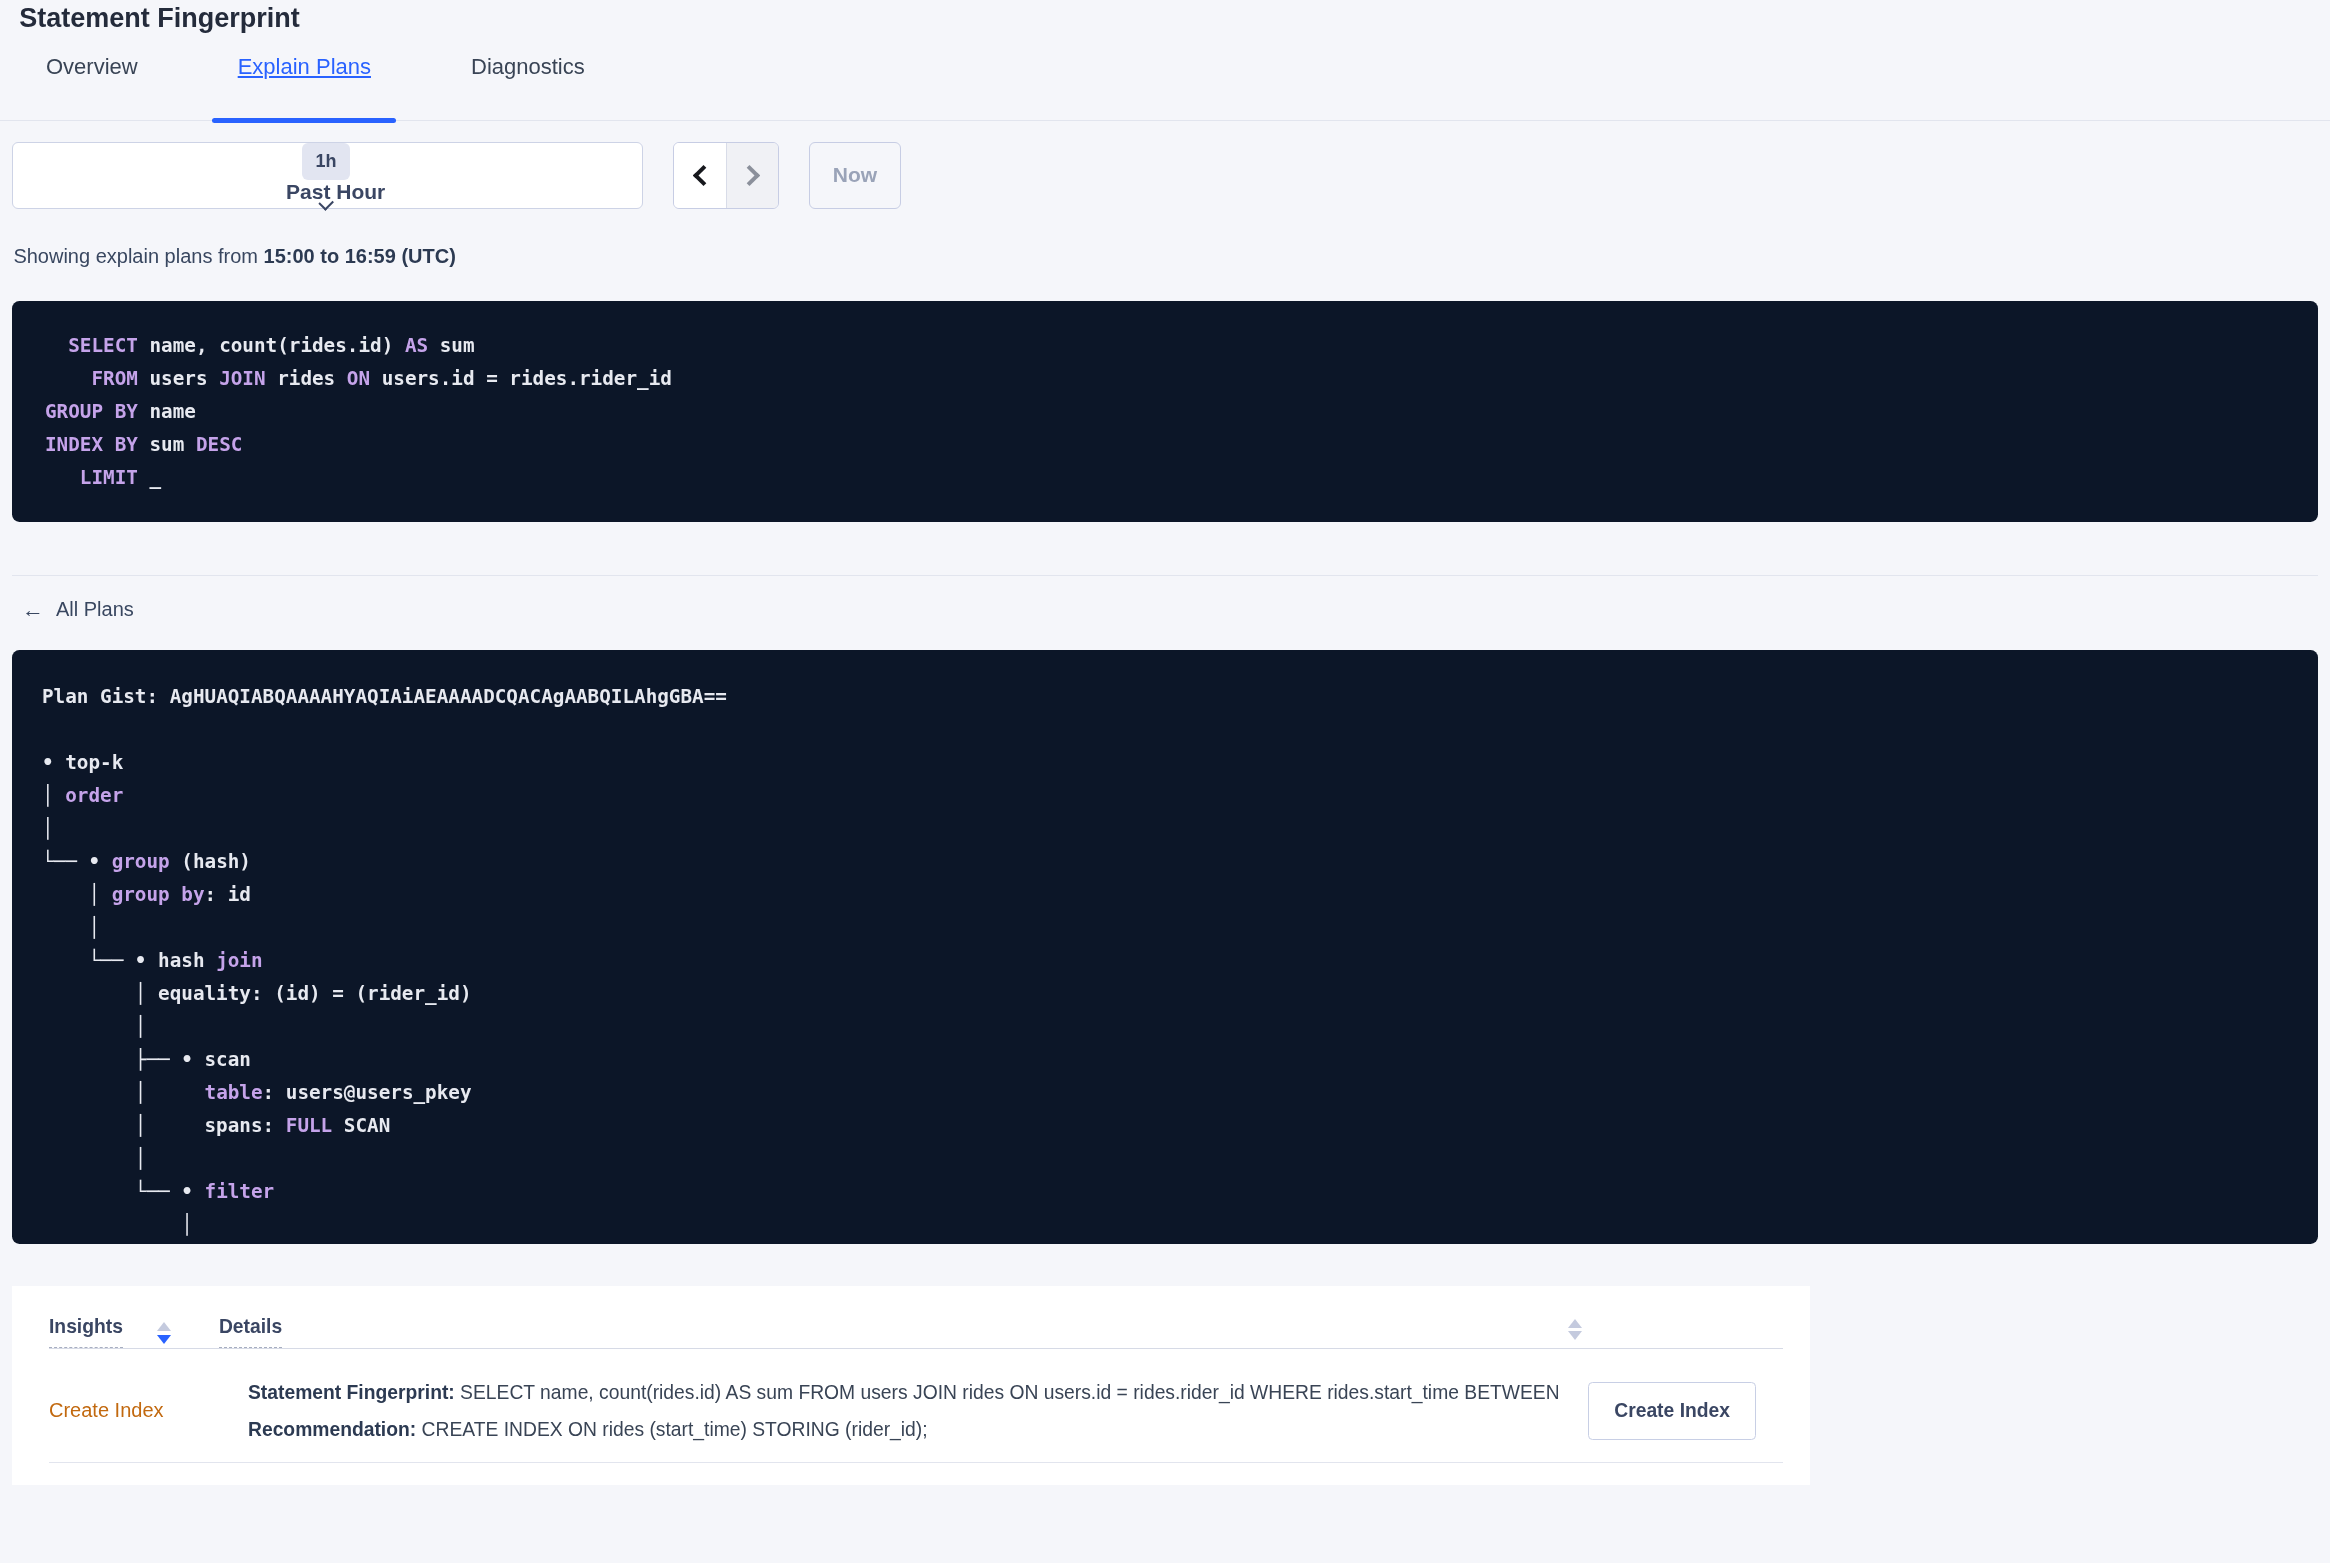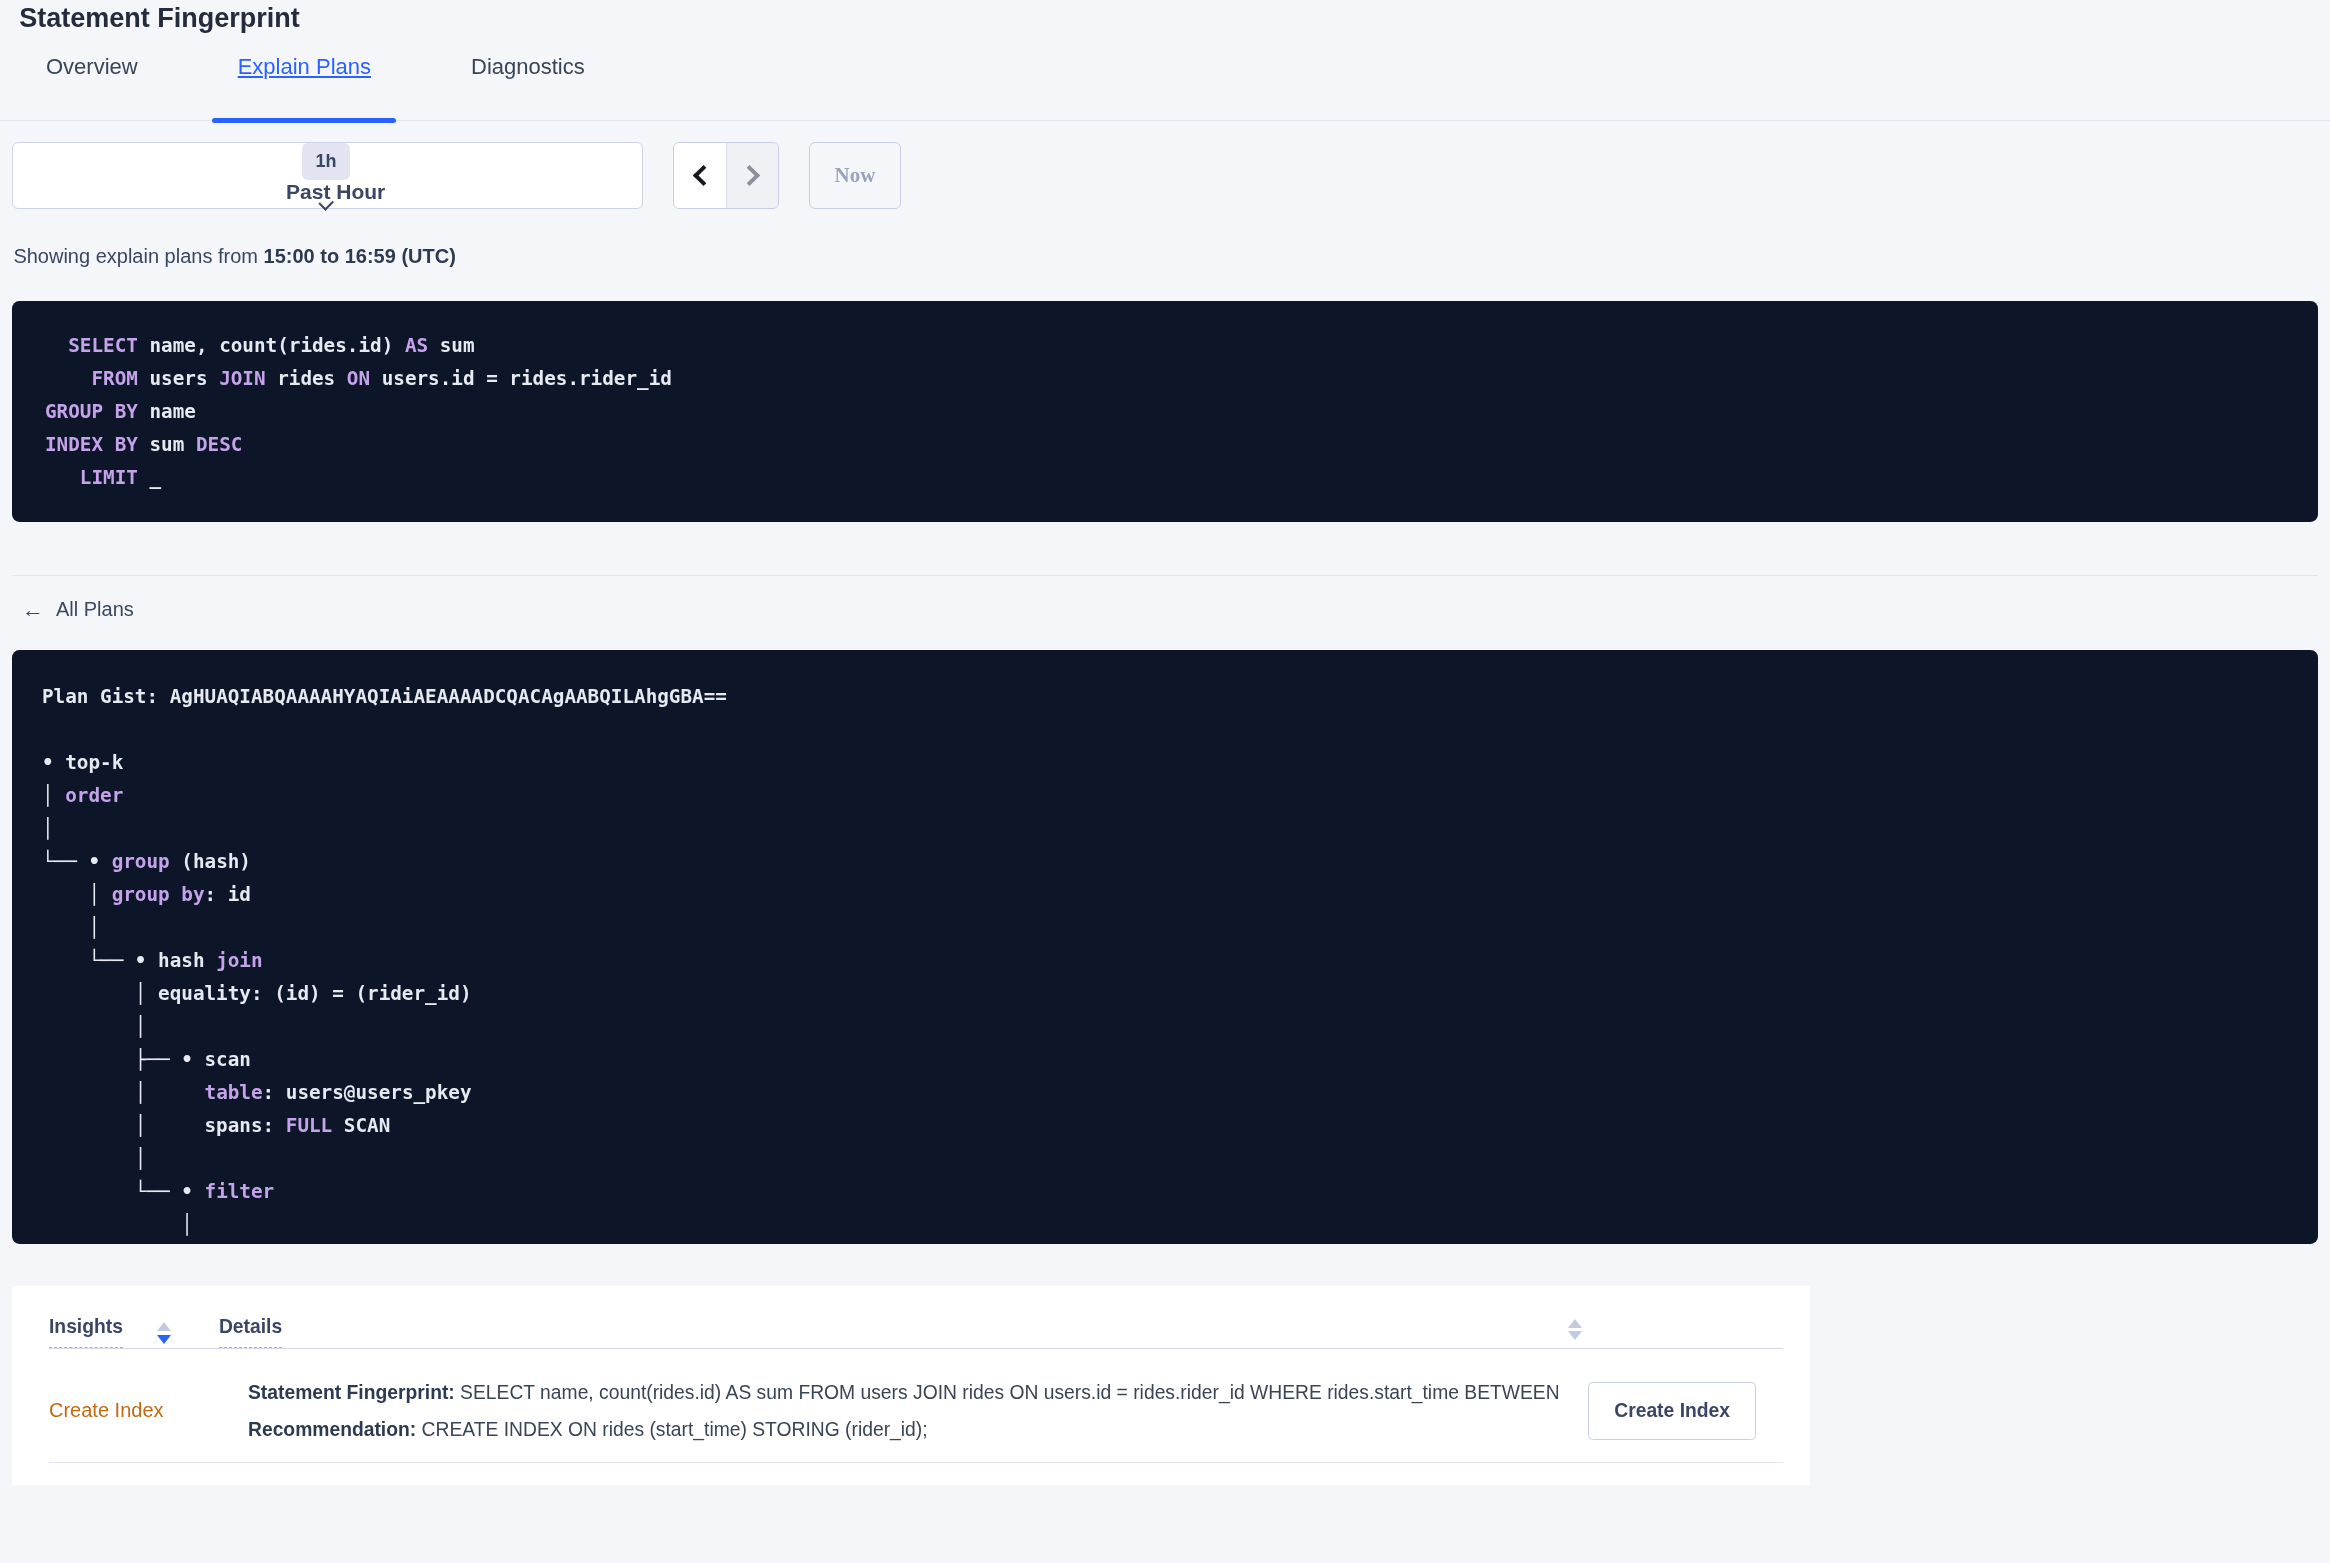--- a/index.html
+++ b/index.html
@@ -122,21 +122,21 @@
   }
   .now-btn {
     margin-left: 30px;
     width: 92px; height: 67px;
     border: 1.5px solid #c7cde4;
     border-radius: 6px;
     background: transparent;
     font-size: 21px;
     font-weight: 600;
     color: #9aa3b8;
-    font-family: Liberation Serif, serif;
+    font-family: Liberation Sans, sans-serif;
     cursor: default;
   }
 
   
   .showing-line {
     margin: 36px 12px 0 13.4px;
     font-size: 20px;
     color: #394760;
   }
   .showing-line b { font-weight: bold; color: #2c3a52; }

